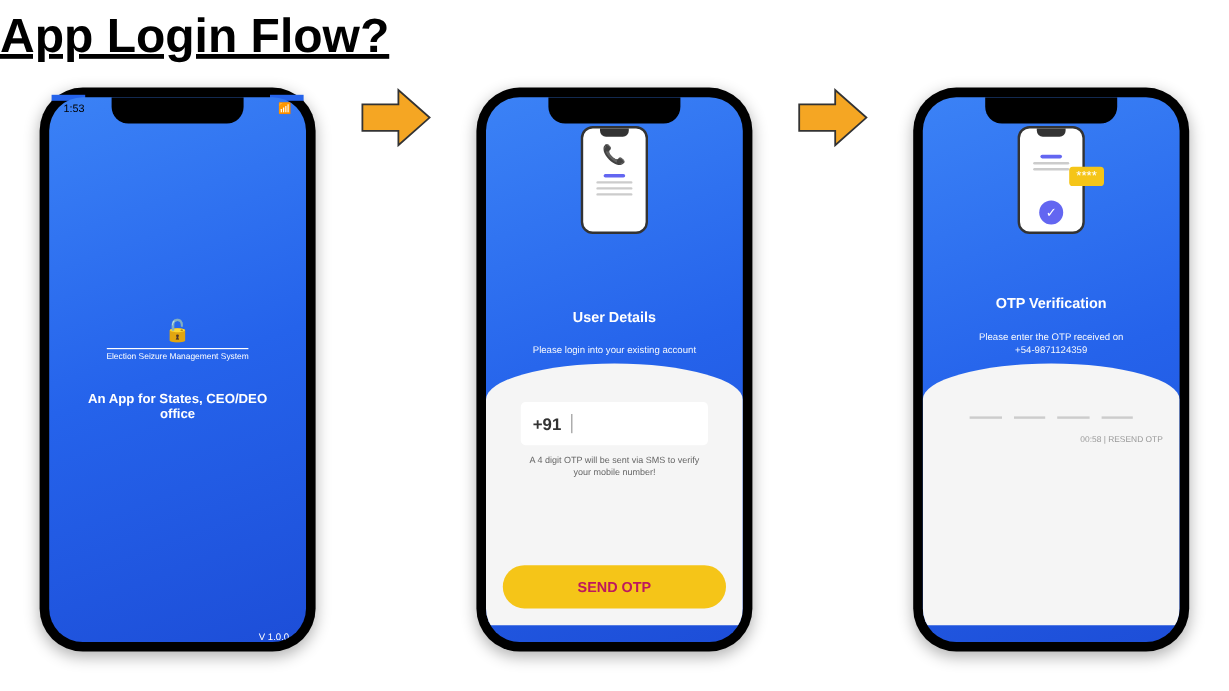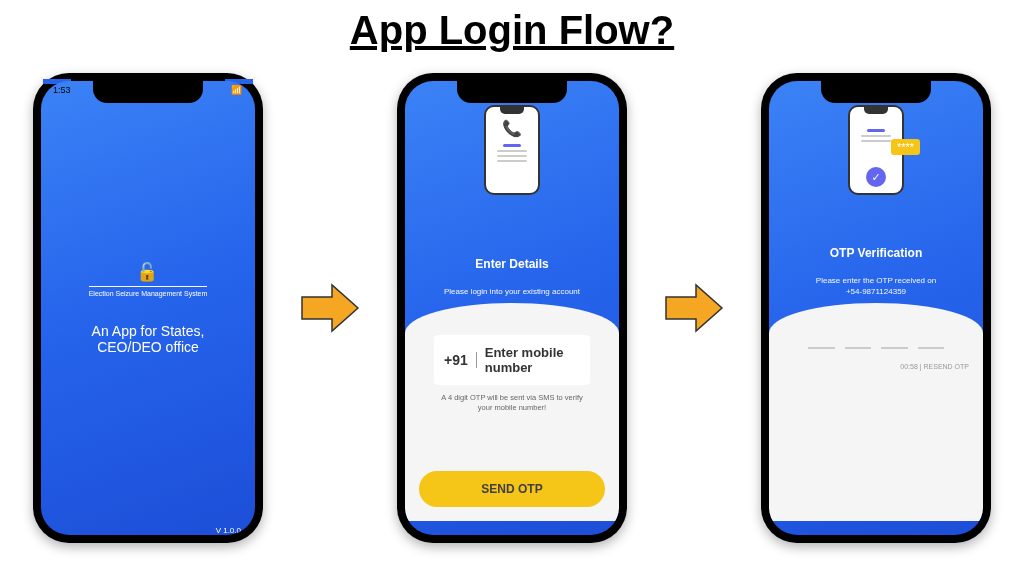--- a/index.html
+++ b/index.html
@@ -1,45 +1,45 @@
 <!DOCTYPE html>
 <html><head>
 <meta charset="utf-8">
 <style>
 *{margin:0;padding:0;box-sizing:border-box;font-family:-apple-system,BlinkMacSystemFont,Arial,sans-serif}
 body{width:1024px;height:576px;background:#fff;overflow:hidden}
-.title{text-align:center;font-size:40px;font-weight:900;text-decoration:underline;margin-top:8px;margin-bottom:20px}
-.row{display:flex;align-items:center;justify-content:center;gap:37px;padding:0 30px}
+.title{font-size:40px;font-weight:900;text-decoration:underline;margin-top:8px;margin-bottom:20px}
+.row{display:flex;justify-content:center;gap:37px;padding:0 30px}
 .phone{width:230px;height:470px;background:#000;border-radius:36px;padding:8px;position:relative;box-shadow:0 4px 12px rgba(0,0,0,0.3)}
 .screen{width:100%;height:100%;border-radius:28px;overflow:hidden;position:relative;background:linear-gradient(160deg,#3b82f6 0%,#2563eb 50%,#1d4ed8 100%)}
 .notch{position:absolute;top:0;left:50%;transform:translateX(-50%);width:110px;height:22px;background:#000;border-radius:0 0 14px 14px;z-index:10}
 .statusbar{position:absolute;top:4px;left:0;right:0;padding:0 12px;display:flex;justify-content:space-between;font-size:9px;color:#000;z-index:5}
 .splash-content{display:flex;flex-direction:column;align-items:center;justify-content:center;height:100%;color:#fff;text-align:center;padding:20px}
 .logo{margin-bottom:10px}
 .logo-text{font-size:28px;font-weight:900;color:#f5c518;letter-spacing:-1px;line-height:0.9}
 .logo-sub{font-size:7px;color:#fff;border-top:1px solid #fff;padding-top:3px;margin-top:3px}
-.tagline{font-size:14px;font-weight:400;margin-top:16px}
+.tagline{font-size:11px;font-weight:700;margin-top:16px}
 .version{position:absolute;bottom:0;right:14px;font-size:8px;color:#fff}
 .blue-area{height:52%;position:relative;display:flex;flex-direction:column;align-items:center;justify-content:flex-end;padding-bottom:20px;color:#fff;text-align:center}
 .mini-phone{width:56px;height:90px;background:#fff;border-radius:10px;position:absolute;top:24px;left:50%;transform:translateX(-50%);border:2px solid #333;padding:4px}
 .mini-phone::before{content:"";position:absolute;top:0;left:50%;transform:translateX(-50%);width:24px;height:7px;background:#333;border-radius:0 0 5px 5px}
 .mini-inner{display:flex;flex-direction:column;align-items:center;padding-top:8px;gap:3px}
 .mini-icon{font-size:16px;color:#f5c518}
 .mini-dash{width:18px;height:3px;background:#6366f1;border-radius:2px;margin-top:3px}
 .mini-line{width:30px;height:2px;background:#ccc;border-radius:1px}
 .otp-badge{position:absolute;top:32px;right:-18px;background:#f5c518;color:#fff;font-size:11px;padding:2px 6px;border-radius:3px}
 .check-badge{position:absolute;bottom:6px;left:50%;transform:translateX(-50%);width:20px;height:20px;background:#6366f1;border-radius:50%;display:flex;align-items:center;justify-content:center;color:#fff;font-size:11px}
 .section-title{font-size:12px;font-weight:700;margin-top:70px}
 .section-sub{font-size:8px;margin-top:16px;line-height:1.3;opacity:0.95}
 .white-area{height:48%;background:#f5f5f5;border-radius:50% 50% 0 0 / 30px 30px 0 0;margin-top:-14px;position:relative;display:flex;flex-direction:column;align-items:center;padding:24px 29px 14px}
 .input-row{display:flex;align-items:center;gap:8px;background:#fff;padding:10px;width:100%;border-radius:4px;margin-top:8px}
 .prefix{font-size:14px;font-weight:700;color:#333;padding-right:8px;border-right:1px solid #999}
 .placeholder{font-size:13px;font-weight:600;color:#333}
 .hint{font-size:7.5px;color:#666;text-align:center;margin-top:8px;line-height:1.3}
-.btn{position:absolute;bottom:14px;left:14px;right:14px;background:#f5c518;color:#404040;font-size:12px;font-weight:600;text-align:center;padding:11px;border-radius:22px}
+.btn{position:absolute;bottom:14px;left:14px;right:14px;background:#f5c518;color:#be185d;font-size:12px;font-weight:600;text-align:center;padding:11px;border-radius:22px}
 .otp-inputs{display:flex;gap:10px;justify-content:center;margin-top:20px;width:100%;padding:0 10px}
 .otp-box{flex:1;height:2px;background:#ccc}
 .resend{position:absolute;right:14px;top:60px;font-size:7px;color:#999}
 .arrow{width:60px;height:50px;position:relative;flex-shrink:0}
 .arrow svg{width:100%;height:100%}
 .blue-rect{position:absolute;top:6px;width:28px;height:5px;background:#2563eb}
 .blue-rect.l{left:10px}.blue-rect.r{right:10px}
 </style>
 </head>
 <body>
@@ -81,27 +81,26 @@
       <div class="blue-area">
         <div class="mini-phone">
           <div class="mini-inner">
             <div class="mini-icon">📞</div>
             <div class="mini-dash"></div>
             <div class="mini-line"></div>
             <div class="mini-line"></div>
             <div class="mini-line"></div>
           </div>
         </div>
-        <div class="section-title">Enter Details</div>
+        <div class="section-title">User Details</div>
         <div class="section-sub">Please login into your existing account</div>
       </div>
       <div class="white-area">
         <div class="input-row">
           <span class="prefix">+91</span>
-          <span class="placeholder">Enter mobile number</span>
         </div>
         <div class="hint">A 4 digit OTP will be sent via SMS to verify your mobile number!</div>
         <div class="btn">SEND OTP</div>
       </div>
     </div>
   </div>
 
   <div class="arrow">
     <svg viewBox="0 0 60 50">
         <path d="M2 14 L32 14 L32 2 L58 25 L32 48 L32 36 L2 36 Z" fill="#f5a623" stroke="#333" stroke-width="1.5"></path>

